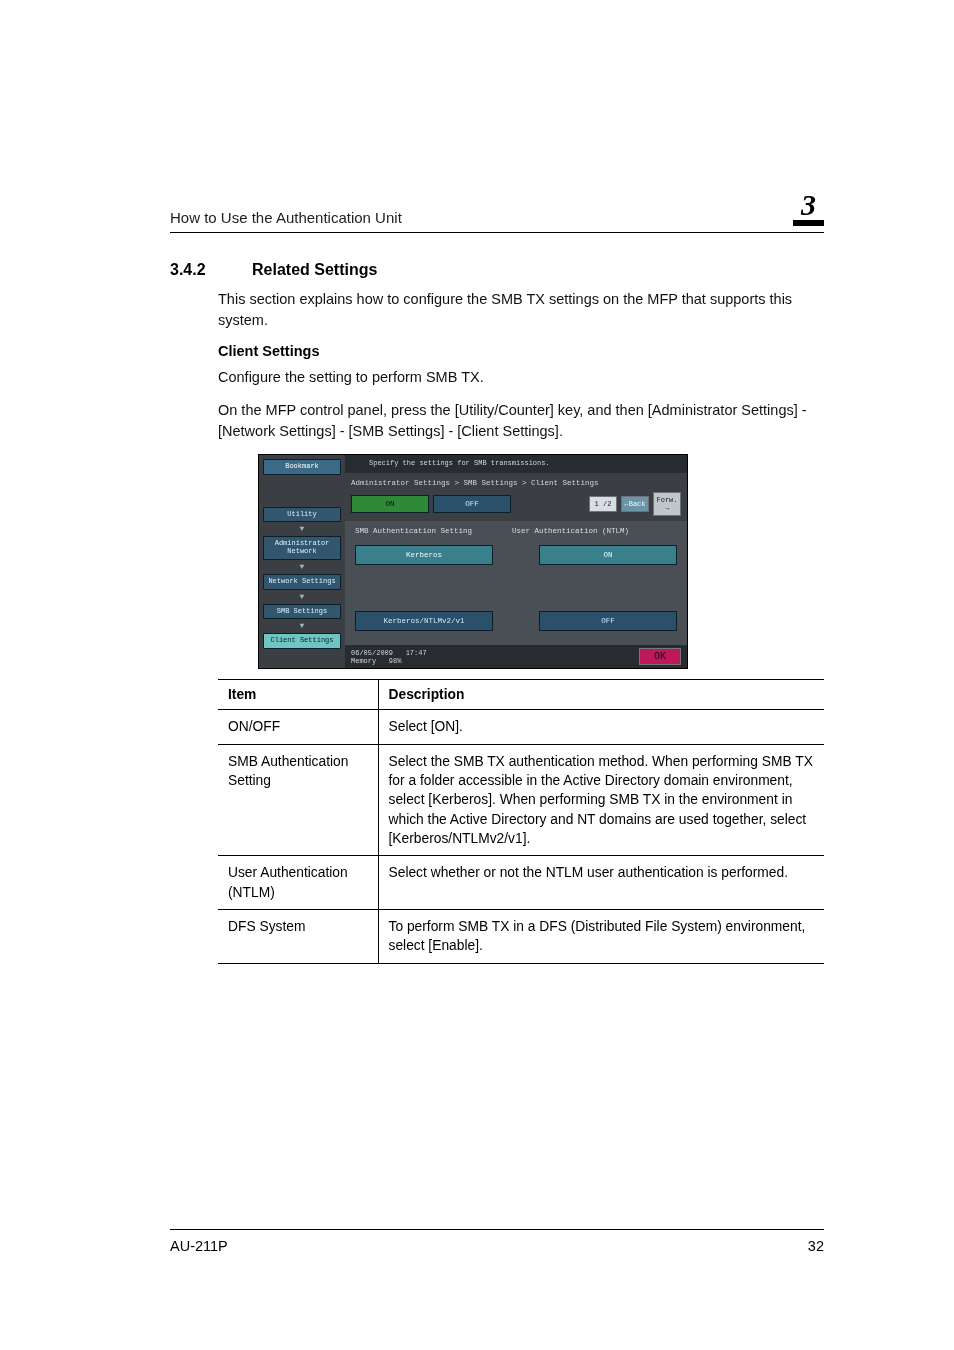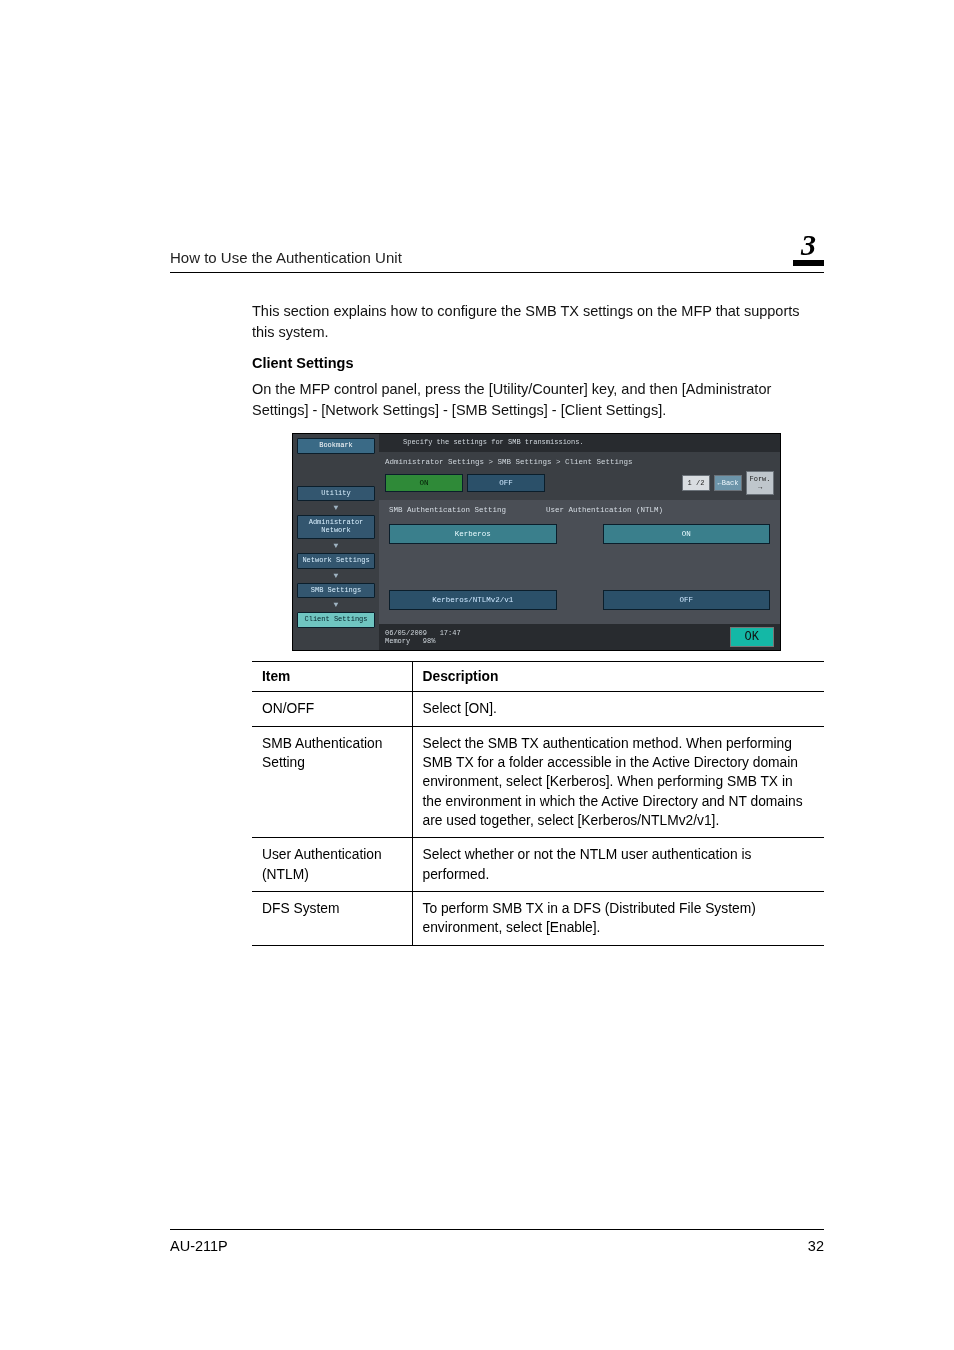--- a/index.html
+++ b/index.html
@@ -15,21 +15,20 @@
     padding: 190px 130px 0 170px;
   }
   
   .runhead {
     display: flex;
     justify-content: space-between;
     align-items: flex-end;
     border-bottom: 1px solid #000;
     padding-bottom: 6px;
     margin-bottom: 28px;
-    margin-top: 40px;
   }
   .runhead-title { font-size: 15px; color: #222; }
   .chapter-badge {
     font-family: Georgia, "Times New Roman", serif;
     font-weight: bold;
     font-style: italic;
     font-size: 30px;
     color: #000;
     line-height: 1;
     border-bottom: 6px solid #000;
@@ -37,27 +36,27 @@
   }
   
   .h3line {
     display: flex;
     gap: 36px;
     font-weight: bold;
     font-size: 16px;
     margin-bottom: 10px;
   }
   .h3line .num { min-width: 46px; }
-  .body-block { margin-left: 82px; }
+  .body-block { margin-left: 48px; }
   .para { font-size: 14.5px; line-height: 1.45; margin-bottom: 12px; color: #111; }
   .h4 { font-weight: bold; font-size: 14.5px; margin: 10px 0 8px; }
   
   .panel-wrap { margin: 8px 0 10px 40px; }
   .panel {
-    width: 489px;
+    width: 430px;
     background: #3b3f44;
     border: 1px solid #000;
     font-family: "Courier New", monospace;
     font-size: 8px;
     color: #cfd6dc;
   }
   .panel .topstrip {
     background: #282b2f;
     color: #cfd6dc;
     padding: 4px 6px 6px 24px;
@@ -158,25 +157,25 @@
   .status {
     display: flex;
     justify-content: space-between;
     align-items: center;
     background: #282b2f;
     padding: 3px 6px;
     font-size: 7px;
     color: #cfd6dc;
   }
   .okbtn {
-    background: #14b8a6;
+    background: #be185d;
     color: #111;
     padding: 2px 14px;
     border: 1px solid #777;
-    font-size: 12px;
+    font-size: 10px;
   }
   
   table.desc {
     width: 100%;
     border-collapse: collapse;
     font-size: 13.8px;
     margin-top: 6px;
   }
   table.desc th {
     text-align: left;
@@ -210,25 +209,30 @@
 </head>
 <body>
 
 <div class="page">
 
   <div class="runhead">
     <div class="runhead-title">How to Use the Authentication Unit</div>
     <div class="chapter-badge">3</div>
   </div>
 
+  <div class="h3line">
+    <span class="num">3.4.2</span>
+    <span>Related Settings</span>
+  </div>
 
   <div class="body-block">
     <p class="para">This section explains how to configure the SMB TX settings on the MFP that supports this system.</p>
 
     <p class="h4">Client Settings</p>
+    <p class="para">Configure the setting to perform SMB TX.</p>
     <p class="para">On the MFP control panel, press the [Utility/Counter] key, and then [Administrator Settings] - [Network Settings] - [SMB Settings] - [Client Settings].</p>
 
     <div class="panel-wrap">
       <div class="panel">
         <div class="panel-main">
           <div class="sidebar">
             <div class="sb-btn sel">Bookmark</div>
             <div style="height:26px"></div>
             <div class="sb-btn">Utility</div>
             <div class="sb-sep">▼</div>

